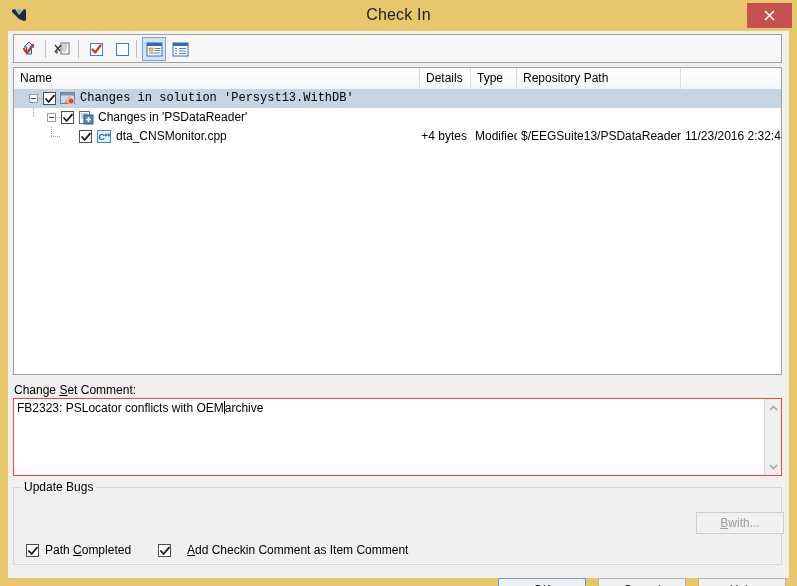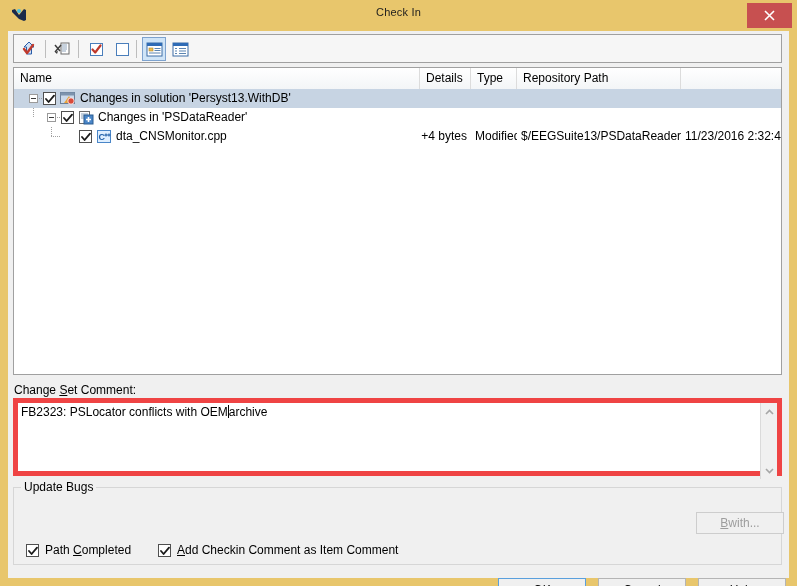--- a/index.html
+++ b/index.html
@@ -37,21 +37,21 @@
   #title-icon {
     position: absolute;
     left: 10px; top: 6px;
     width: 18px; height: 18px;
   }
   #title-text {
     position: absolute;
     left: 0; top: 6px;
     width: 797px;
     text-align: center;
-    font-size: 11px;
+    font-size: 16px;
     color: #1d1d1d;
     letter-spacing: 0.2px;
   }
   #close-button {
     position: absolute;
     right: 5px; top: 3px;
     width: 45px; height: 25px;
     background: #c75050;
     display: flex;
     align-items: center;
@@ -199,21 +199,21 @@
     position: absolute;
     left: 6px; top: 352px;
     font-size: 12px;
   }
   #comment-box {
     position: absolute;
     left: 5px; top: 367px;
     width: 769px;
     height: 78px;
     background: #ffffff;
-    border: 5px solid #ef4444;
+    border: 1px solid #ef4444;
     box-sizing: border-box;
   }
   #comment-text {
     position: absolute;
     left: 3px; top: 2px;
     font-size: 12px;
     white-space: pre;
   }
   .caret {
     display: inline-block;
@@ -401,21 +401,21 @@
 
     <div id="listview">
 
       <div id="list-header">
         <div class="col-head" style="left:0px;width:406px;">Name</div>
         <div class="col-head" style="left:406px;width:51px;">Details</div>
         <div class="col-head" style="left:457px;width:46px;">Type</div>
         <div class="col-head" style="left:503px;width:164px;">Repository Path</div>
       </div>
 
-      <div class="row selected" style="top:21px;">
+      <div class="row selected" style="top:21px;font-family:Liberation Mono, monospace;">
         <div class="expander" style="left:15px;"></div>
         <div class="dotline-h" style="left:25px;top:9px;width:4px;"></div>
         <div class="tcheck" style="left:29px;">
           <svg width="10" height="10" viewBox="0 0 10 10">
             <path d="M1 5 L3.6 8 L9 1.6" stroke="#1b1b1b" stroke-width="1.8" fill="none" stroke-linecap="round" stroke-linejoin="round"></path>
           </svg>
         </div>
         <div style="position:absolute;left:46px;top:2px;">
           <svg width="16" height="15" viewBox="0 0 16 15">
             <rect x="0.5" y="1.5" width="14" height="11" fill="#cbd9ea" stroke="#6b7f99"></rect>
@@ -503,21 +503,21 @@
 
     <div class="chk-wrap" style="left:18px;top:511px;">
       <span class="chk-box">
         <svg width="10" height="10" viewBox="0 0 10 10">
           <path d="M1 5 L3.6 8 L9 1.6" stroke="#1b1b1b" stroke-width="1.8" fill="none" stroke-linecap="round" stroke-linejoin="round"></path>
         </svg>
       </span>
       <span><span>Path </span><u>C</u><span>ompleted</span></span>
     </div>
 
-    <div class="chk-wrap" style="left:150px;top:511px;">
+    <div class="chk-wrap" style="left:150px;top:511px;gap:10px;">
       <span class="chk-box">
         <svg width="10" height="10" viewBox="0 0 10 10">
           <path d="M1 5 L3.6 8 L9 1.6" stroke="#1b1b1b" stroke-width="1.8" fill="none" stroke-linecap="round" stroke-linejoin="round"></path>
         </svg>
       </span>
       <span><u>A</u><span>dd Checkin Comment as Item Comment</span></span>
     </div>
 
     <button class="dlg-btn default" style="left:490px;">OK</button>
     <button class="dlg-btn" style="left:590px;">Cancel</button>

